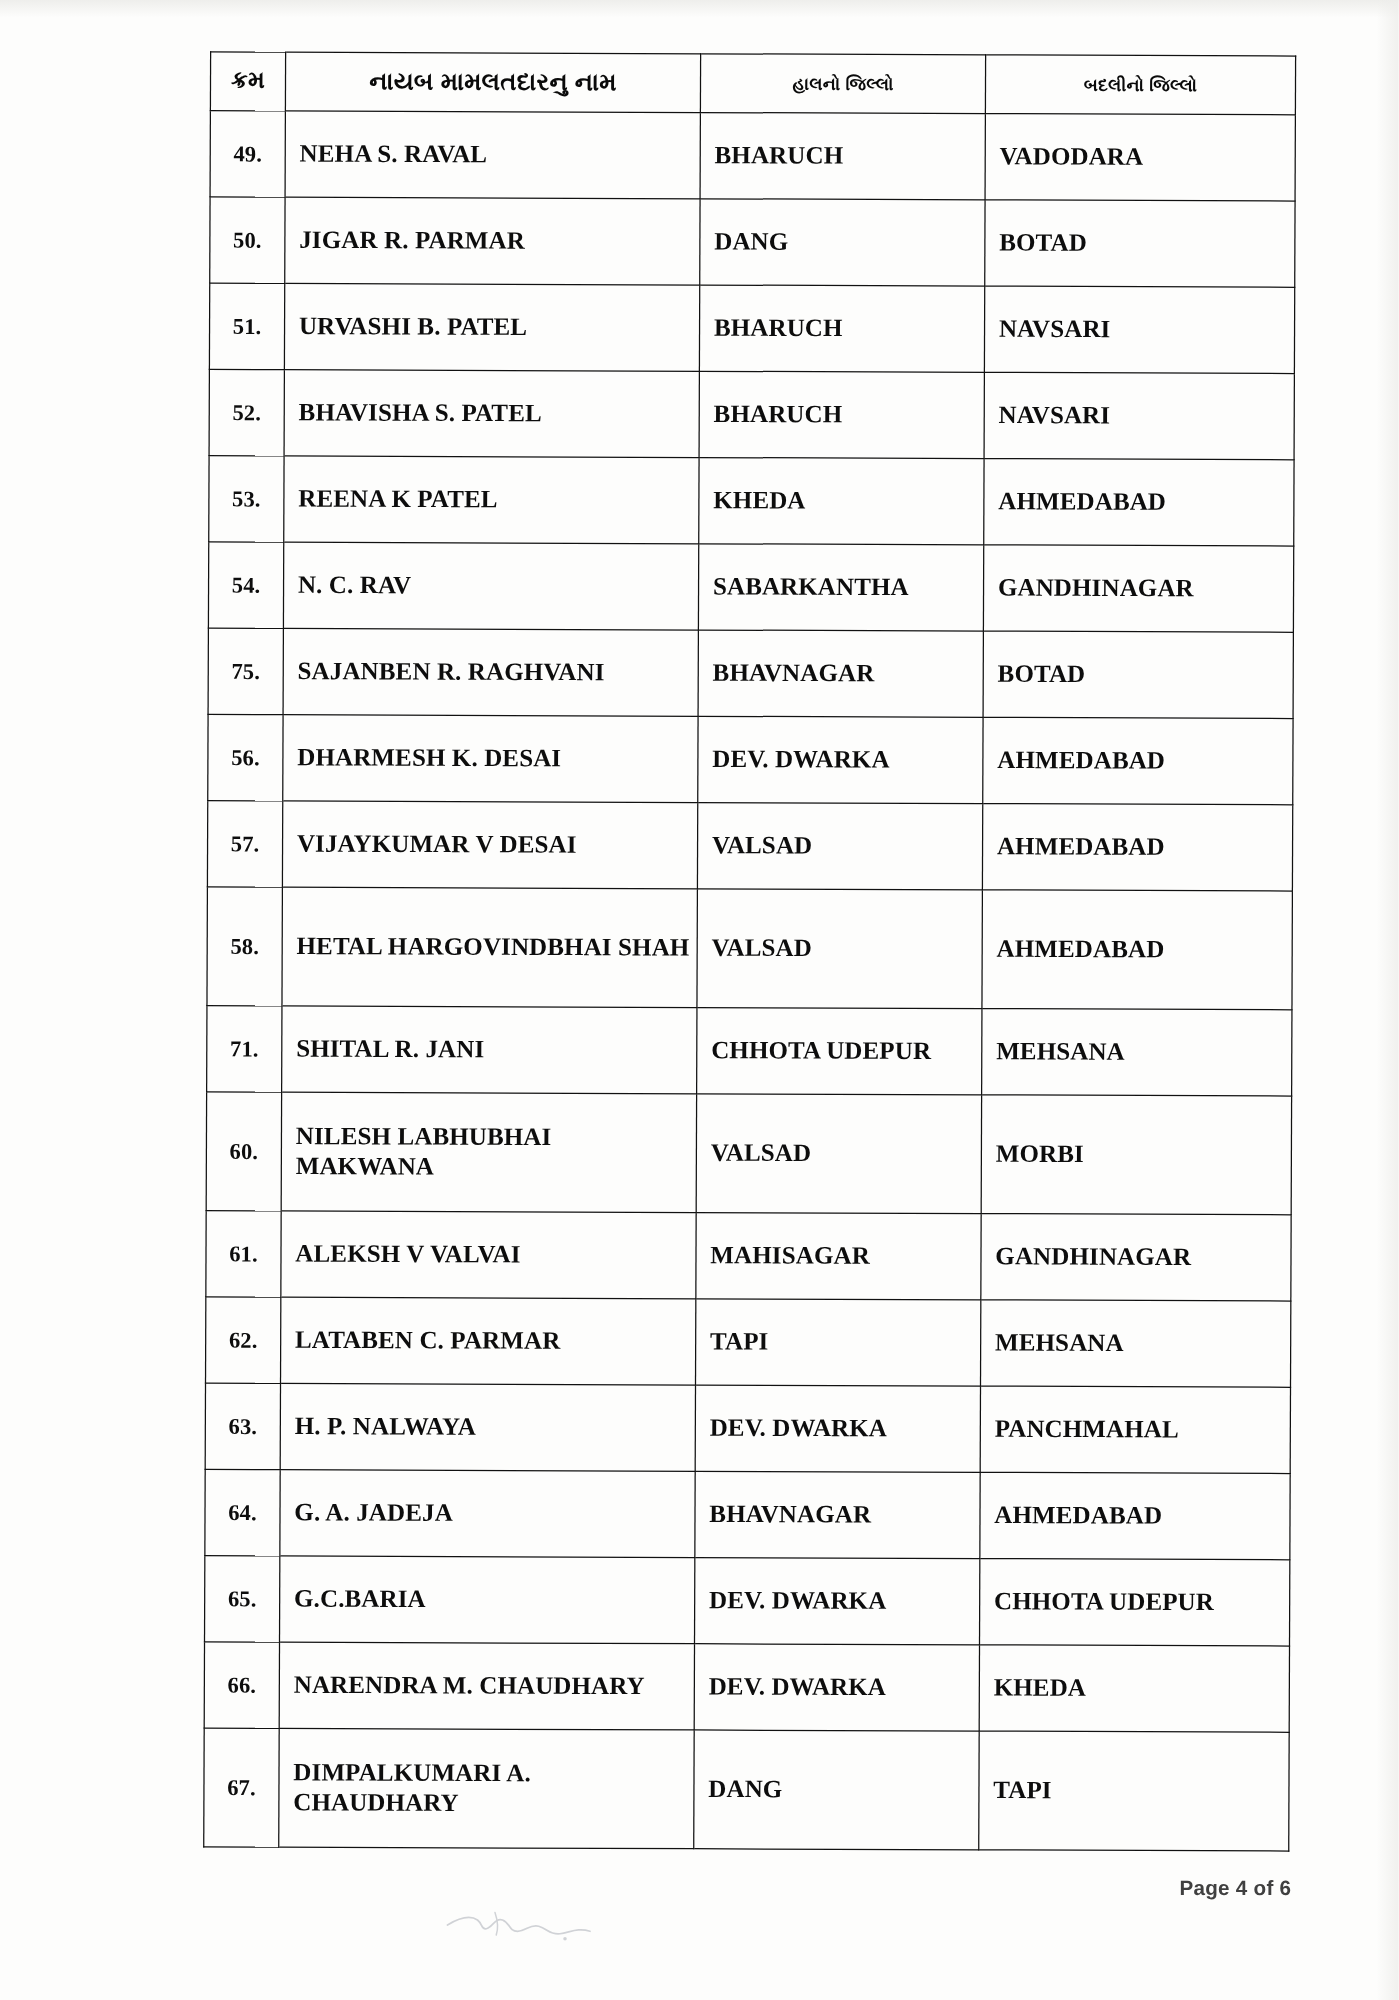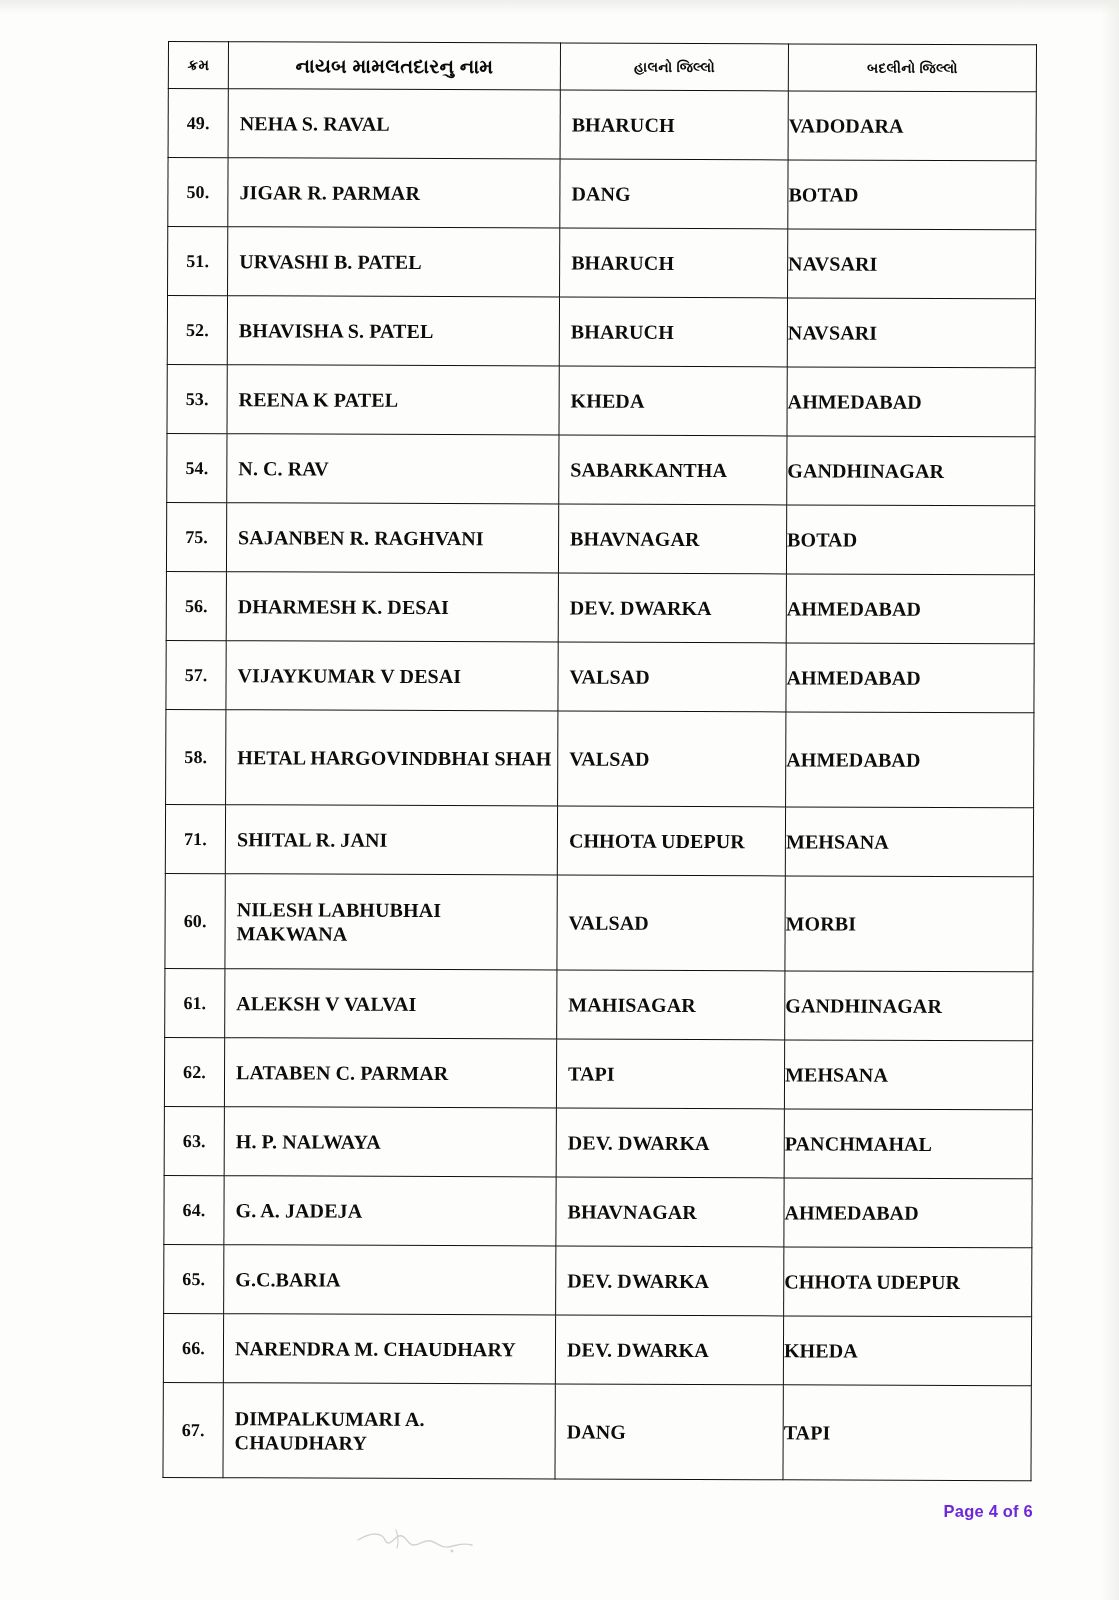--- a/index.html
+++ b/index.html
@@ -64,21 +64,21 @@
 
   thead th {
     height: 46px;
     font-family: "Liberation Sans", "DejaVu Sans", sans-serif;
     font-weight: 700;
     font-size: 14px;
     text-align: center;
     letter-spacing: .2px;
     color: #0a0a0a;
   }
-  thead th.h-sr { font-size: 15px; margin-left: 36px; }
+  thead th.h-sr { font-size: 19px; margin-left: 36px; }
   thead th.h-name { font-size: 19.5px; }
 
   tbody td {
     height: 68px;
     font-size: 20px;
     font-weight: 700;
     color: #0d0d0d;
     letter-spacing: .1px;
   }
 
@@ -89,40 +89,40 @@
   }
   tbody td.name {
     padding-left: 11px;
     line-height: 1.22;
   }
   tbody td.cur {
     padding-left: 11px;
     margin-left: 48px;
   }
   tbody td.newd {
-    padding-left: 0;
+    padding-left: 11px;
     
     vertical-align: middle;
   }
 
   
   tr.tall td { height: 94px; }
 
   
   .skew-wrap { transform: rotate(0.22deg); transform-origin: 0 0; }
 
   
   .footer {
     position: absolute;
     right: 86px;
     top: 1502px;
     font-family: "Liberation Sans", "DejaVu Sans", sans-serif;
     font-size: 16.5px;
     font-weight: 700;
-    color: #6d28d9;
+    color: #404040;
     letter-spacing: .2px;
     white-space: nowrap;
   }
   .footer .lbl { font-weight: 700; }
   .footer .num { font-weight: 700; }
 
   
   .smudge {
     position: absolute;
     left: 352px;

